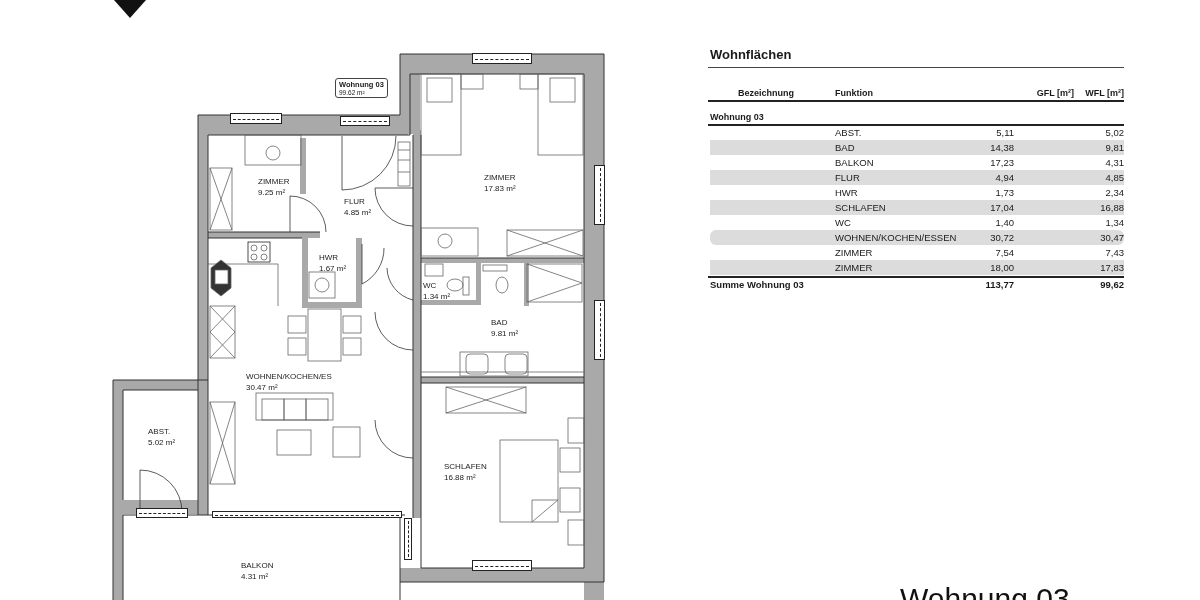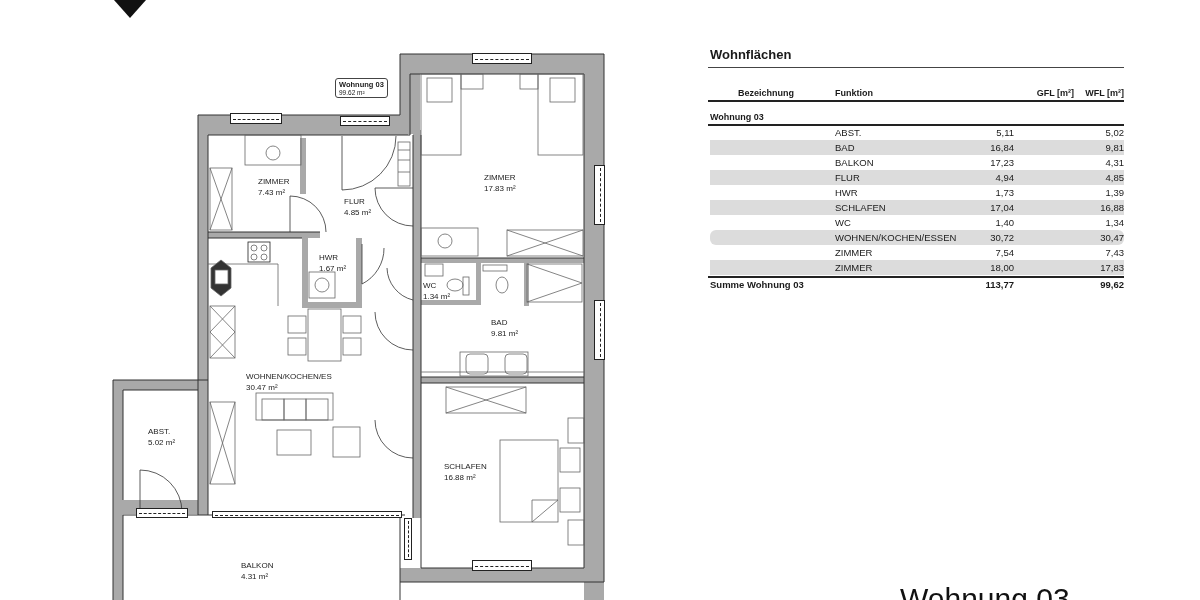--- a/index.html
+++ b/index.html
@@ -183,21 +183,21 @@
   <div class="win" style="left:212px;top:511px;width:190px;height:7px;"></div>
   <div class="win winv" style="left:404px;top:518px;width:8px;height:42px;"></div>
 
   <div class="badge">
     <div style="font-size:7.5px;font-weight:bold;line-height:9px;">Wohnung 03</div>
     <div style="font-size:6.5px;line-height:8px;">99.62 m²</div>
   </div>
 
   <div class="room-label" style="left:258px;top:176px;">
     <div>ZIMMER</div>
-      <div>7.43 m²</div>
+      <div>9.25 m²</div>
   </div>
   <div class="room-label" style="left:344px;top:196px;">
     <div>FLUR</div>
       <div>4.85 m²</div>
   </div>
   <div class="room-label" style="left:484px;top:172px;">
     <div>ZIMMER</div>
       <div>17.83 m²</div>
   </div>
   <div class="room-label" style="left:319px;top:252px;">
@@ -243,37 +243,37 @@
   <div class="th" style="left:710px;top:112px;">Wohnung 03</div>
   <div class="rule" style="left:708px;top:124px;width:416px;height:2px;background:#222;"></div>
 
   <div class="row" style="top:125px;">
     <span class="c-func">ABST.</span>
     <span class="c-gfl">5,11</span>
     <span class="c-wfl">5,02</span>
   </div>
   <div class="row alt" style="top:140px;">
     <span class="c-func">BAD</span>
-    <span class="c-gfl">16,84</span>
+    <span class="c-gfl">14,38</span>
     <span class="c-wfl">9,81</span>
   </div>
   <div class="row" style="top:155px;">
     <span class="c-func">BALKON</span>
     <span class="c-gfl">17,23</span>
     <span class="c-wfl">4,31</span>
   </div>
   <div class="row alt" style="top:170px;">
     <span class="c-func">FLUR</span>
     <span class="c-gfl">4,94</span>
     <span class="c-wfl">4,85</span>
   </div>
   <div class="row" style="top:185px;">
     <span class="c-func">HWR</span>
     <span class="c-gfl">1,73</span>
-    <span class="c-wfl">1,39</span>
+    <span class="c-wfl">2,34</span>
   </div>
   <div class="row alt" style="top:200px;">
     <span class="c-func">SCHLAFEN</span>
     <span class="c-gfl">17,04</span>
     <span class="c-wfl">16,88</span>
   </div>
   <div class="row" style="top:215px;">
     <span class="c-func">WC</span>
     <span class="c-gfl">1,40</span>
     <span class="c-wfl">1,34</span>

